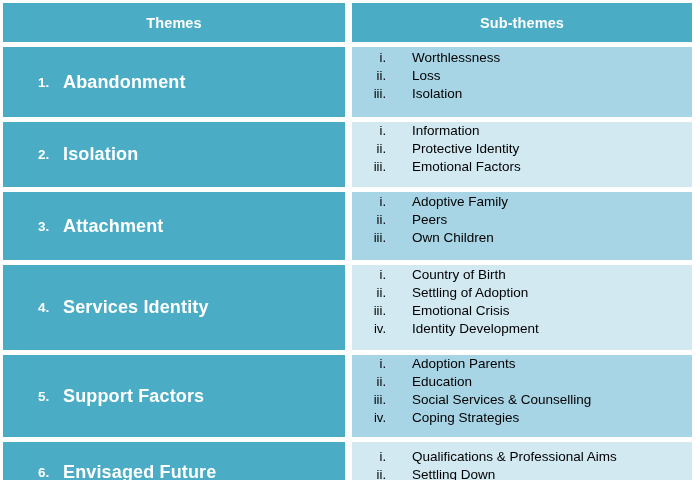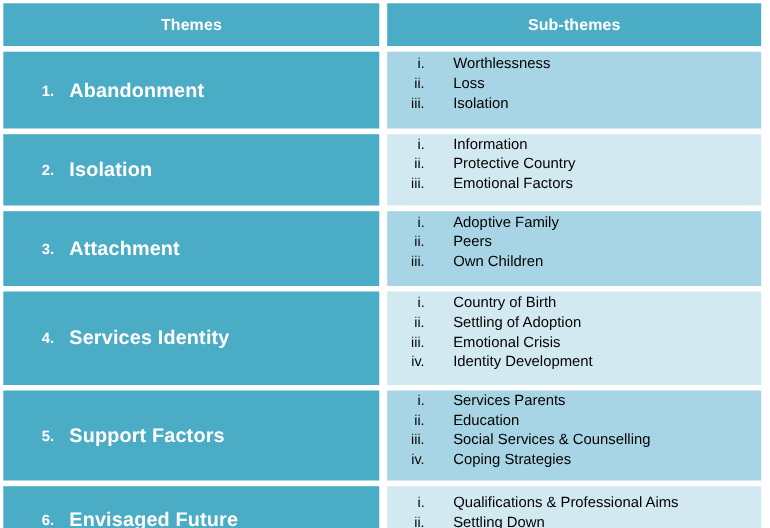--- a/index.html
+++ b/index.html
@@ -174,21 +174,21 @@
           </td>
           <td class="gutter"></td>
           <td class="sub-cell shade-b" style="height: 65px; vertical-align: top;">
             <ul class="sub-list" style="padding-top: 0px;">
               <li class="sub-item">
                 <span class="sub-num">i.</span>
                 <span class="sub-text">Information</span>
               </li>
               <li class="sub-item">
                 <span class="sub-num">ii.</span>
-                <span class="sub-text">Protective Country</span>
+                <span class="sub-text">Protective Identity</span>
               </li>
               <li class="sub-item">
                 <span class="sub-num">iii.</span>
                 <span class="sub-text">Emotional Factors</span>
               </li>
             </ul>
           </td>
         </tr>
         <tr class="row-gap">
           <td colspan="3"></td>
@@ -258,21 +258,21 @@
             <div class="theme-inner">
               <span class="theme-num">5.</span>
               <span class="theme-label">Support Factors</span>
             </div>
           </td>
           <td class="gutter"></td>
           <td class="sub-cell shade-a" style="height: 82px; vertical-align: top;">
             <ul class="sub-list" style="padding-top: 0px;">
               <li class="sub-item">
                 <span class="sub-num">i.</span>
-                <span class="sub-text">Services Parents</span>
+                <span class="sub-text">Adoption Parents</span>
               </li>
               <li class="sub-item">
                 <span class="sub-num">ii.</span>
                 <span class="sub-text">Education</span>
               </li>
               <li class="sub-item">
                 <span class="sub-num">iii.</span>
                 <span class="sub-text">Social Services &amp; Counselling</span>
               </li>
               <li class="sub-item">

